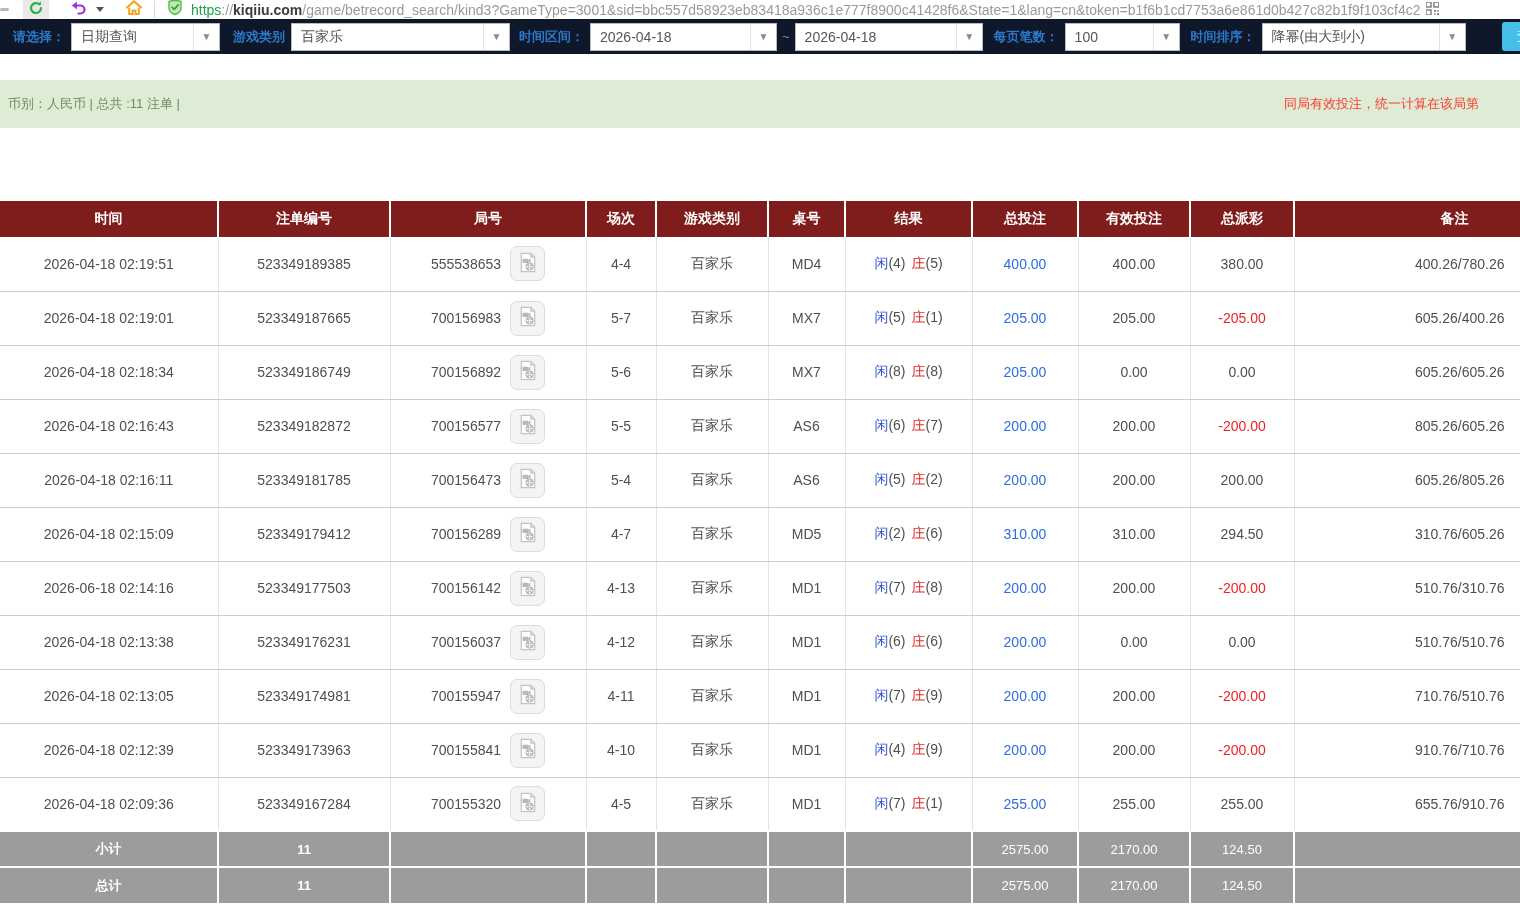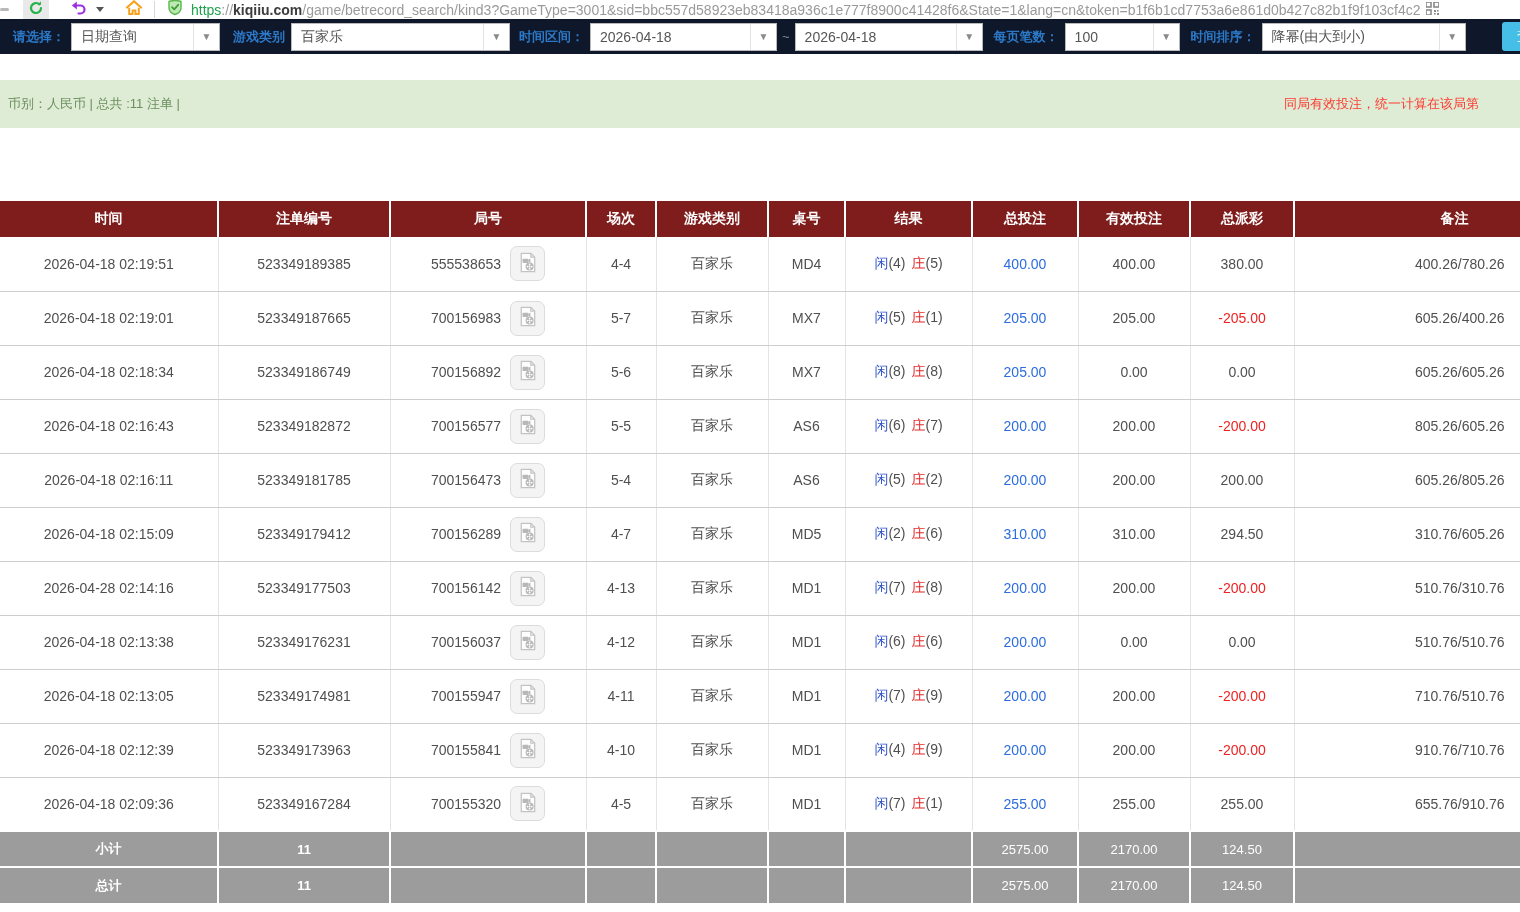--- a/index.html
+++ b/index.html
@@ -391,21 +391,21 @@
     <td>MD5</td>
     <td>
       <span class="res-player">闲</span><span class="res-num">(2)</span><span class="res-banker">庄</span><span class="res-num">(6)</span>
     </td>
     <td class="blue">310.00</td>
     <td>310.00</td>
     <td>294.50</td>
     <td class="remark">310.76/605.26</td>
   </tr>
       <tr>
-    <td>2026-04-28 02:14:16</td>
+    <td>2026-06-18 02:14:16</td>
     <td>523349177503</td>
     <td>
       <span class="round-cell-inner">
         <span>700156142</span>
         <button class="video-btn">
           <span>
             <svg width="23" height="23" viewBox="0 0 24 24">
                   <path d="M5.5 2.5 h10 l4 4 v15 h-14 z" fill="#fdfdfd" stroke="#c3c3c3" stroke-width="1.3"></path>
                   <path d="M15.5 2.5 v4 h4" fill="none" stroke="#c3c3c3" stroke-width="1.3"></path>
                   <rect x="6.8" y="8" width="6" height="4.4" rx="0.8" fill="#b8b8b8"></rect>

